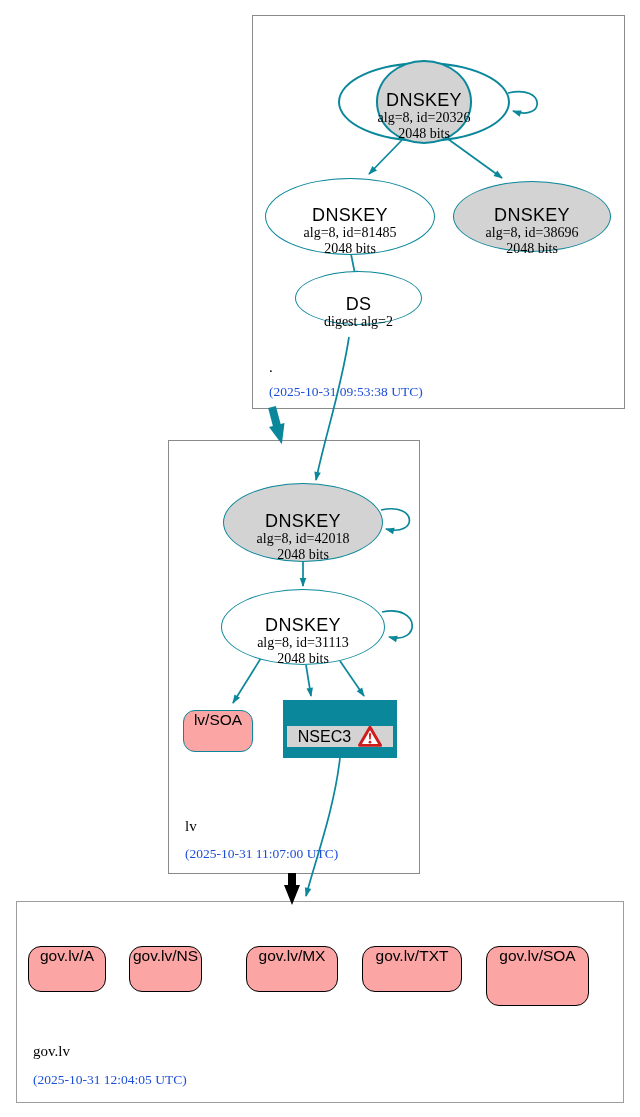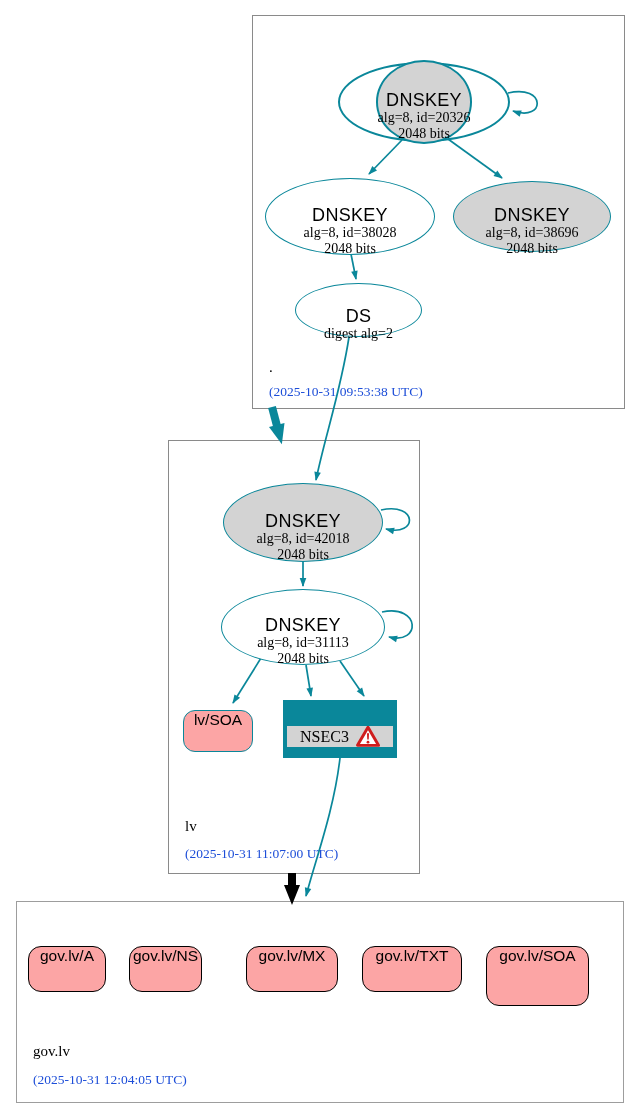--- a/index.html
+++ b/index.html
@@ -86,52 +86,52 @@
 <div class="node dbl" style="left:338px;top:62px;width:172px;height:80px;">
   <div class="inner">
     <span class="n-title">DNSKEY</span>
     <span class="n-attr">alg=8, id=20326</span>
     <span class="n-attr">2048 bits</span>
   </div>
 </div>
 
 <div class="node ellipse" style="left:265px;top:178px;width:170px;height:77px;">
   <span class="n-title">DNSKEY</span>
-  <span class="n-attr">alg=8, id=38028</span>
+  <span class="n-attr">alg=8, id=81485</span>
   <span class="n-attr">2048 bits</span>
 </div>
 
 <div class="node ellipse gray" style="left:453px;top:181px;width:158px;height:71px;">
   <span class="n-title">DNSKEY</span>
   <span class="n-attr">alg=8, id=38696</span>
   <span class="n-attr">2048 bits</span>
 </div>
 
-<div class="node ellipse" style="left:295px;top:283px;width:127px;height:54px;">
+<div class="node ellipse" style="left:295px;top:271px;width:127px;height:54px;">
   <span class="n-title">DS</span>
   <span class="n-attr">digest alg=2</span>
 </div>
 
 <div class="node ellipse gray" style="left:223px;top:483px;width:160px;height:79px;">
   <span class="n-title">DNSKEY</span>
   <span class="n-attr">alg=8, id=42018</span>
   <span class="n-attr">2048 bits</span>
 </div>
 
 <div class="node ellipse" style="left:221px;top:589px;width:164px;height:76px;">
   <span class="n-title">DNSKEY</span>
   <span class="n-attr">alg=8, id=31113</span>
   <span class="n-attr">2048 bits</span>
 </div>
 
 <div class="node rrset" style="left:183px;top:710px;width:70px;height:42px;">
   <span>lv/SOA</span>
 </div>
 
-<div class="node nsec3" style="left:283px;top:700px;width:114px;height:58px;font-family:Liberation Serif, serif;">
+<div class="node nsec3" style="left:283px;top:700px;width:114px;height:58px;">
   <div class="cell"></div>
   <div class="cell"></div>
   <div class="cell main">
     <span>NSEC3</span>
     <svg class="wicon" viewBox="0 0 36 32">
       <path d="M18 2 L34 29.5 L2 29.5 Z" fill="#ffffff" stroke="#cf1d1d" stroke-width="4.5" stroke-linejoin="round"></path>
       <path d="M16.4 11 h3.2 l-0.5 9.5 h-2.2 z" fill="#cf1d1d"></path>
       <circle cx="18" cy="24.6" r="2.1" fill="#cf1d1d"></circle>
     </svg>
   </div>

